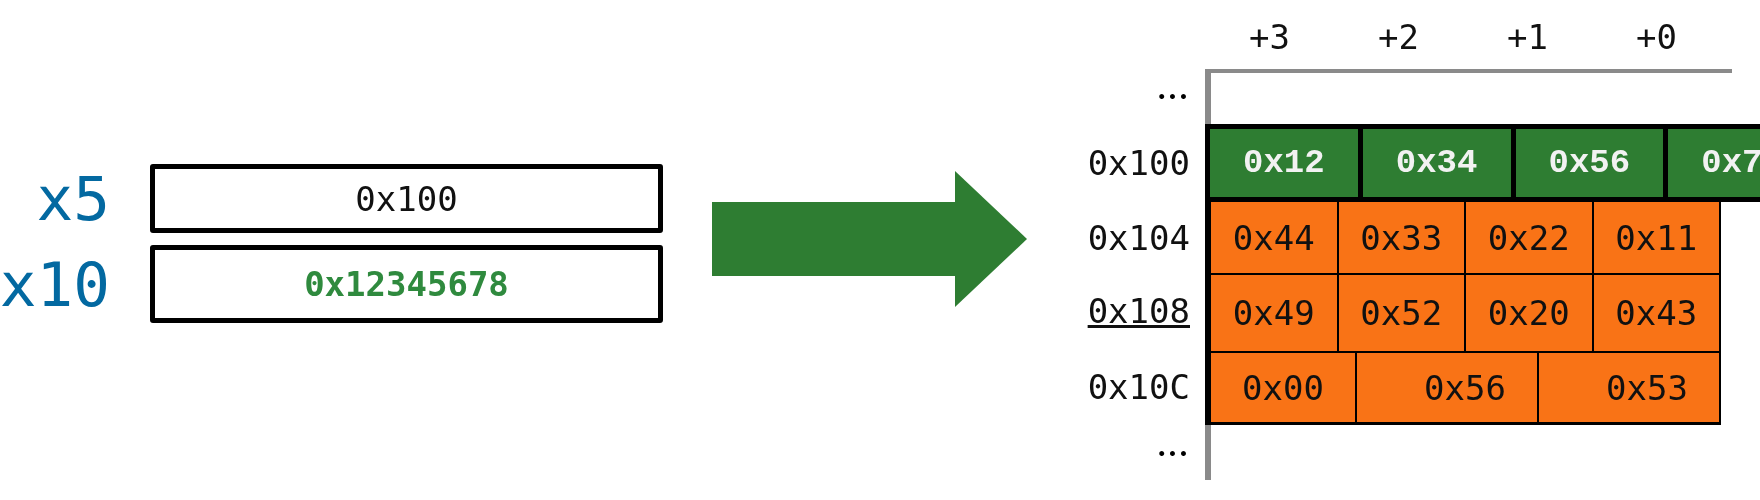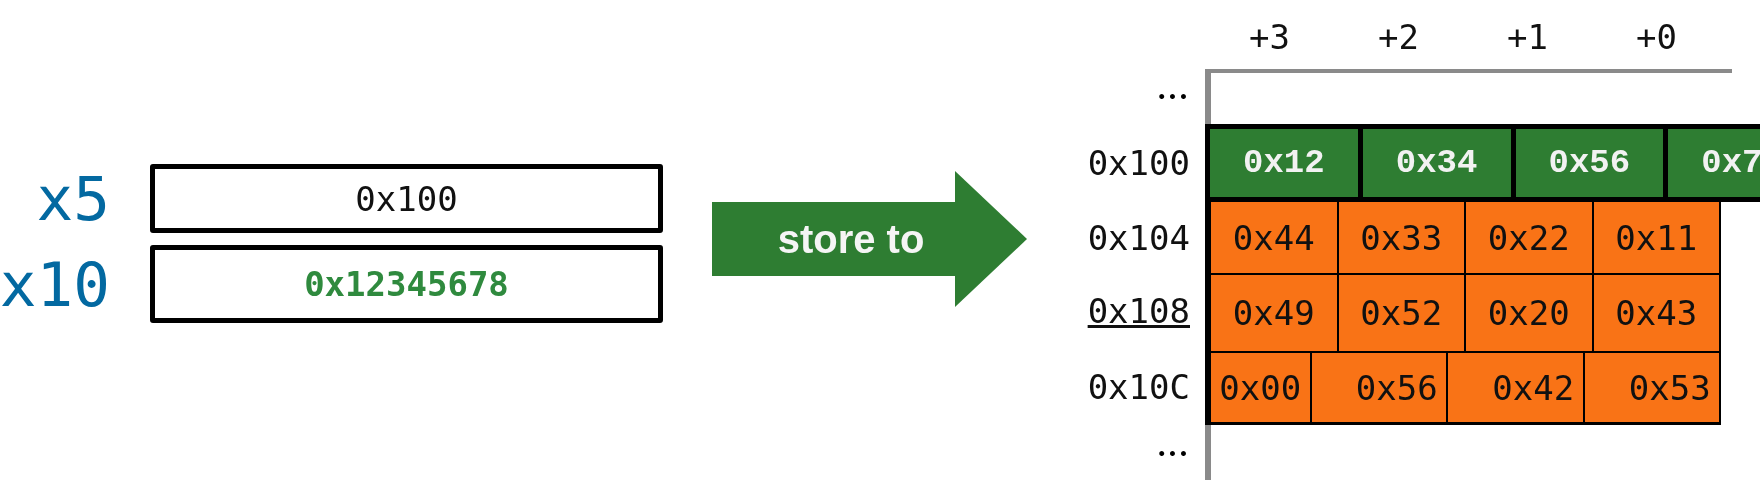--- a/index.html
+++ b/index.html
@@ -79,21 +79,20 @@
     <span>0x100</span>
   </div>
 
   <div class="abs reg-label" id="reg-label-x10">x10</div>
   <div class="abs reg-box" id="reg-box-x10">
     <span class="reg-value-hl">0x12345678</span>
   </div>
 
   <div class="abs" id="arrow-body"></div>
   <div class="abs" id="arrow-head"></div>
-  <div class="abs" id="arrow-label">store to</div>
 
   <div class="abs mem-col-header" id="mem-col-h0">+3</div>
   <div class="abs mem-col-header" id="mem-col-h1">+2</div>
   <div class="abs mem-col-header" id="mem-col-h2">+1</div>
   <div class="abs mem-col-header" id="mem-col-h3">+0</div>
 
   <div class="abs" id="mem-gray-hline"></div>
   <div class="abs" id="mem-gray-vline"></div>
 
   <div class="abs mem-ellipsis" id="mem-ellipsis-top">•••</div>
@@ -120,18 +119,17 @@
     </div>
     <div class="mem-row mem-row-1">
       <div class="mem-cell">0x49</div>
       <div class="mem-cell">0x52</div>
       <div class="mem-cell">0x20</div>
       <div class="mem-cell">0x43</div>
     </div>
     <div class="mem-row mem-row-2">
       <div class="mem-cell">0x00</div>
       <div class="mem-cell">0x56</div>
-      <div class="mem-cell">0x42</div>
       <div class="mem-cell">0x53</div>
     </div>
   </div>
 
 </div>
 
 </body></html>

